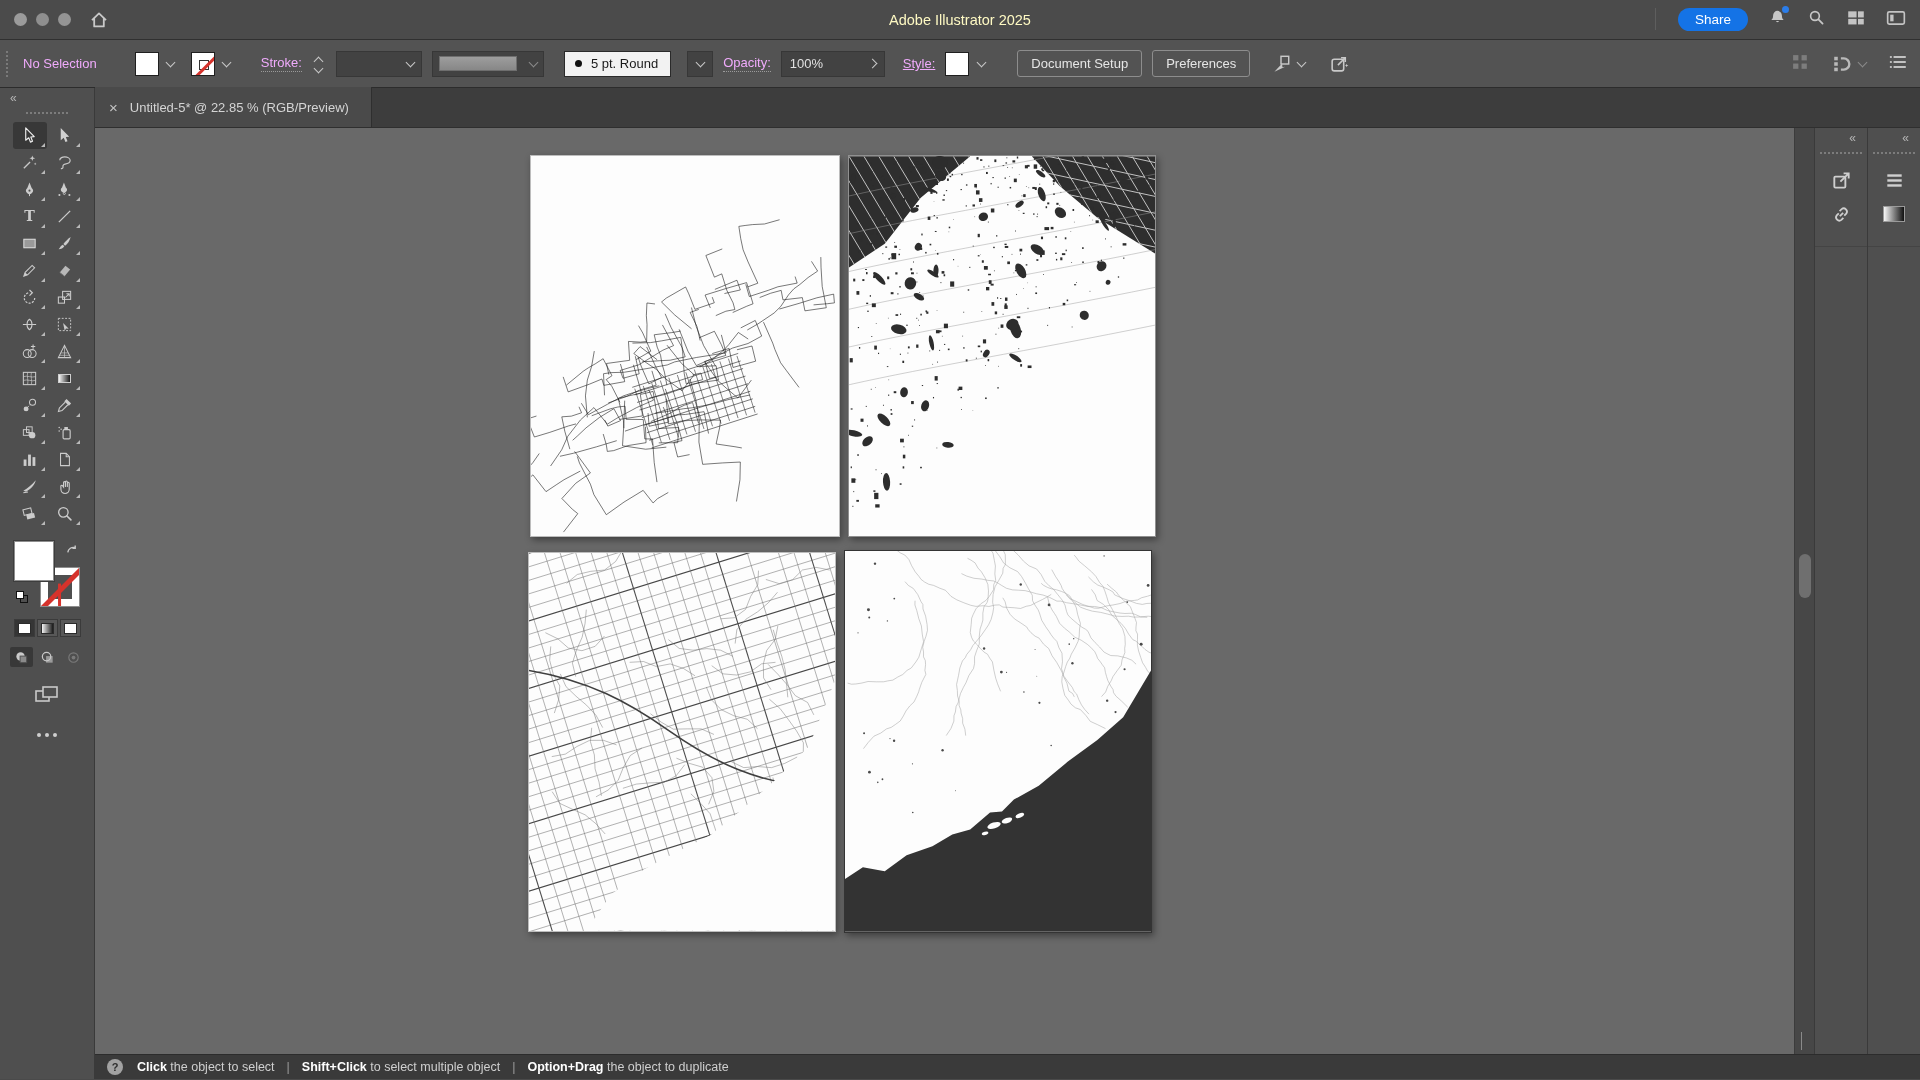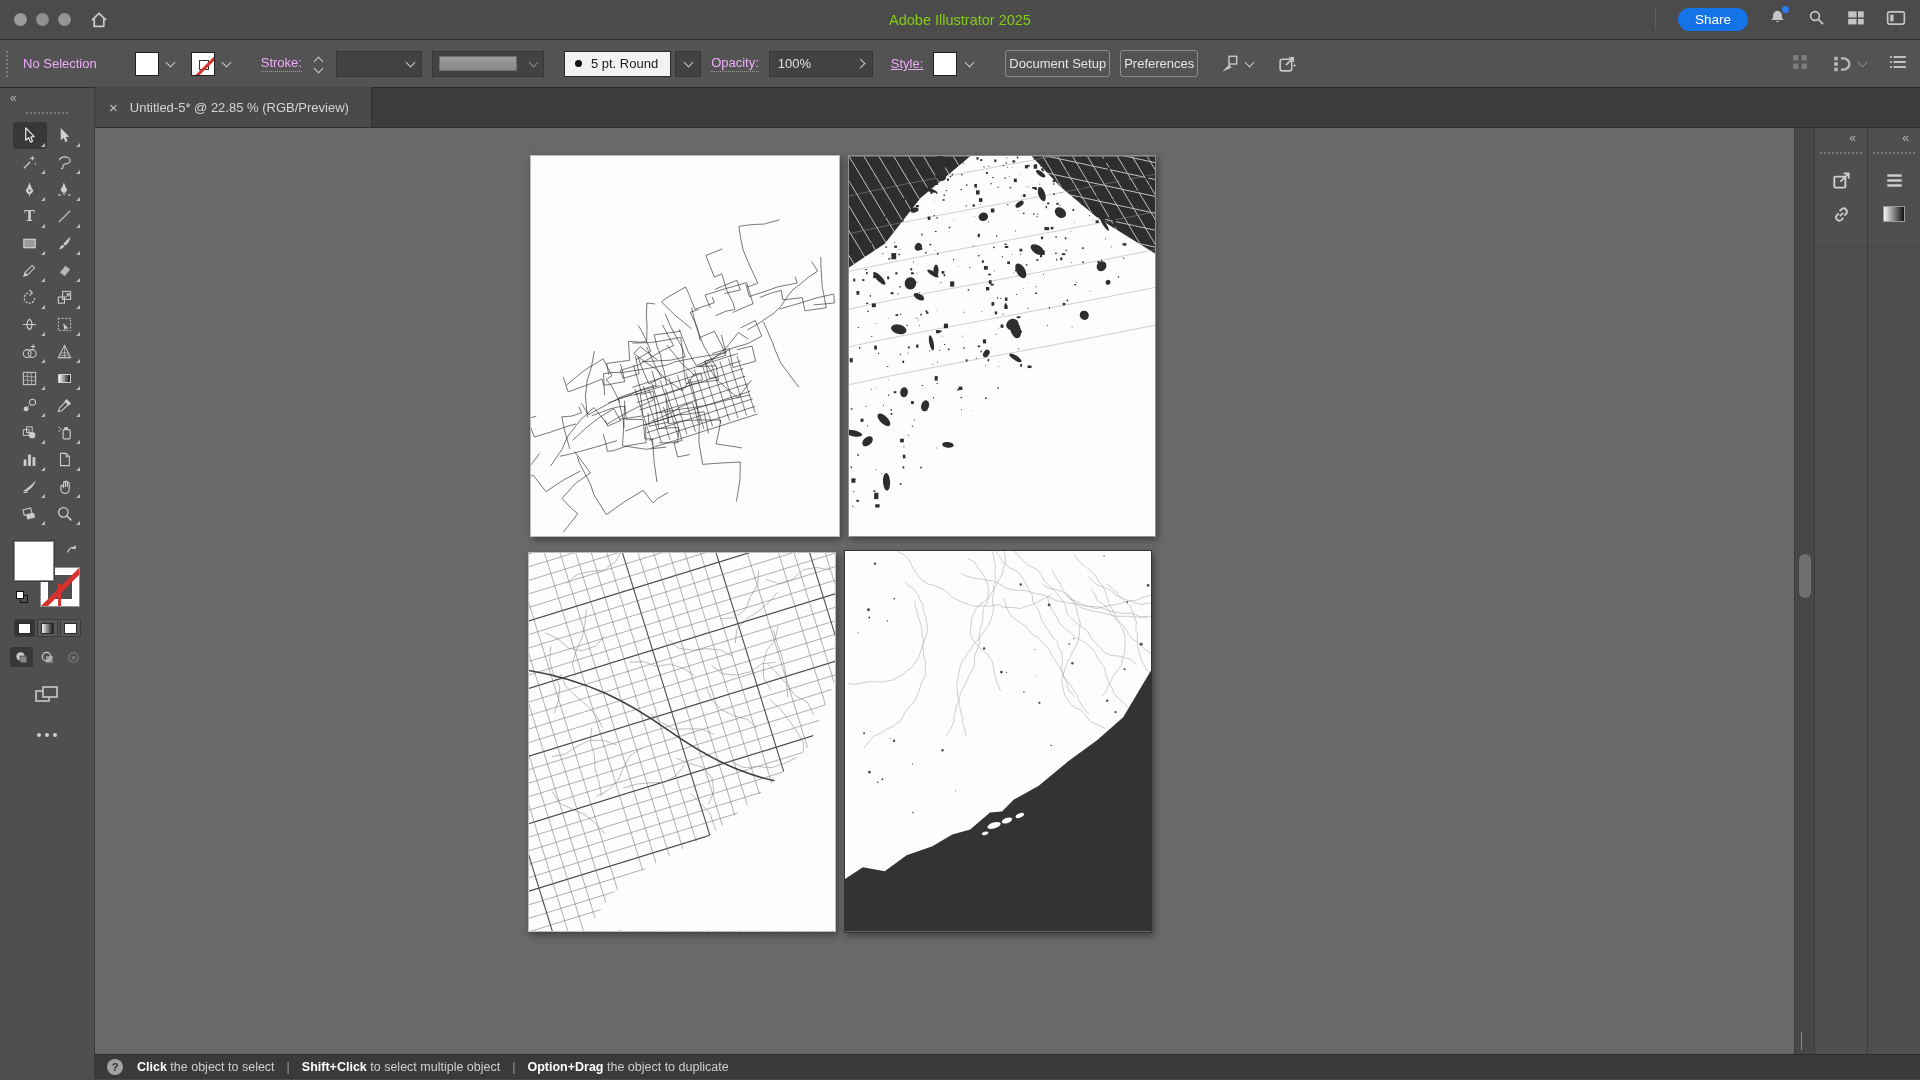--- a/index.html
+++ b/index.html
@@ -6,21 +6,21 @@
   html,body { width:1920px; height:1080px; overflow:hidden; background:#4a4a4a;
     font-family:"Liberation Sans", sans-serif; -webkit-font-smoothing:antialiased; }
 
   
   .titlebar { position:relative; height:40px; background:#4b4b4b; border-bottom:1px solid #303030;
     display:flex; align-items:center; padding:0 14px; }
   .tl-group { display:flex; gap:9px; align-items:center; }
   .tl { width:13px; height:13px; border-radius:50%; background:#9b9b9b; }
   .tl.mid { background:#8f8f8f; } .tl.last { background:#949494; }
   .home-btn { margin-left:18px; display:flex; align-items:center; }
-  .app-title { position:absolute; left:0; right:0; text-align:center; color:#84cc16; font-size:14.5px; pointer-events:none; }
+  .app-title { position:absolute; left:0; right:0; text-align:center; color:#fef9c3; font-size:14.5px; pointer-events:none; }
   .tb-right { margin-left:auto; display:flex; align-items:flex-start; gap:20px; z-index:2; }
   .tb-divider { width:1px; height:22px; background:#5e5e5e; margin-right:2px; }
   .share-btn { background:var(--accent,#1473e6); color:#fff; font-size:13.5px; padding:4px 17px;
     border-radius:14px; border:none; cursor:pointer; }
   .bell-wrap { position:relative; }
   .bell-dot { position:absolute; top:-2px; right:-2px; width:7px; height:7px; border-radius:50%; background:#2b7de9; }
 
   
   .controlbar { height:48px; background:#535353; border-bottom:1px solid #2c2c2c;
     display:flex; align-items:center; padding:0 12px 0 6px; gap:10px; color:#d6d6d6; font-size:13px; }
@@ -40,21 +40,21 @@
   .field { background:#424242; border:1px solid #373737; height:26px; display:flex; align-items:center; }
   .stroke-field { width:86px; }
   .profile-field { width:112px; justify-content:space-between; padding:0 6px; }
   .profile-bar { width:78px; height:15px; background:linear-gradient(180deg,#9d9d9d,#878787); border:1px solid #6e6e6e; }
   .brush-btn { background:#f2f2f2; color:#1a1a1a; height:26px; display:flex; align-items:center; gap:9px;
     padding:0 12px 0 10px; border:1px solid #2a2a2a; font-size:13px; }
   .brush-dot { width:7px; height:7px; border-radius:50%; background:#111; }
   .opacity-field { width:104px; justify-content:space-between; padding:0 8px; color:#e0e0e0; }
   .sub-arrow { width:7px; height:7px; border-right:1.7px solid #c9c9c9; border-top:1.7px solid #c9c9c9; transform:rotate(45deg); }
   .outline-btn { background:transparent; border:1px solid #8d8d8d; border-radius:3px; color:#e6e6e6;
-    font-size:13px; padding:5px 3px; cursor:pointer; }
+    font-size:13px; padding:5px 13px; cursor:pointer; }
   .cb-icon { display:flex; align-items:center; justify-content:center; }
   .cb-right { margin-left:auto; display:flex; align-items:center; gap:22px; }
 
   
   .main { display:flex; height:991px; }
   .left-toolbar { width:95px; background:#4f4f4f; border-right:1px solid #3a3a3a; display:flex; flex-direction:column; }
   .panel-head { height:18px; display:flex; align-items:center; padding:2px 8px 0 10px; color:#b5b5b5; font-size:12px; letter-spacing:1px; }
   .grip-h { width:42px; border-top:2px dotted #7c7c7c; margin:6px auto 8px; }
   .tools { display:flex; flex-direction:column; align-items:center; }
   .tool-row { display:flex; gap:1px; }
@@ -198,21 +198,21 @@
     <span style="flex:1"></span>
       <div class="chv-btn">
         <span class="chv"></span>
       </div>
   </div>
   <div class="field profile-field">
     <div class="profile-bar"></div>
     <span class="chv dim"></span>
   </div>
 
-  <div style="display:flex; align-items:center; gap:4px; margin-left:10px;">
+  <div style="display:flex; align-items:center; gap:16px; margin-left:10px;">
     <div class="brush-btn">
       <span class="brush-dot"></span>
       <span>5 pt. Round</span>
     </div>
     <div class="chv-btn field" style="width:26px;">
         <span class="chv"></span>
       </div>
   </div>
 
   <span class="cb-label underdot" style="margin-left:0;">Opacity:</span>

